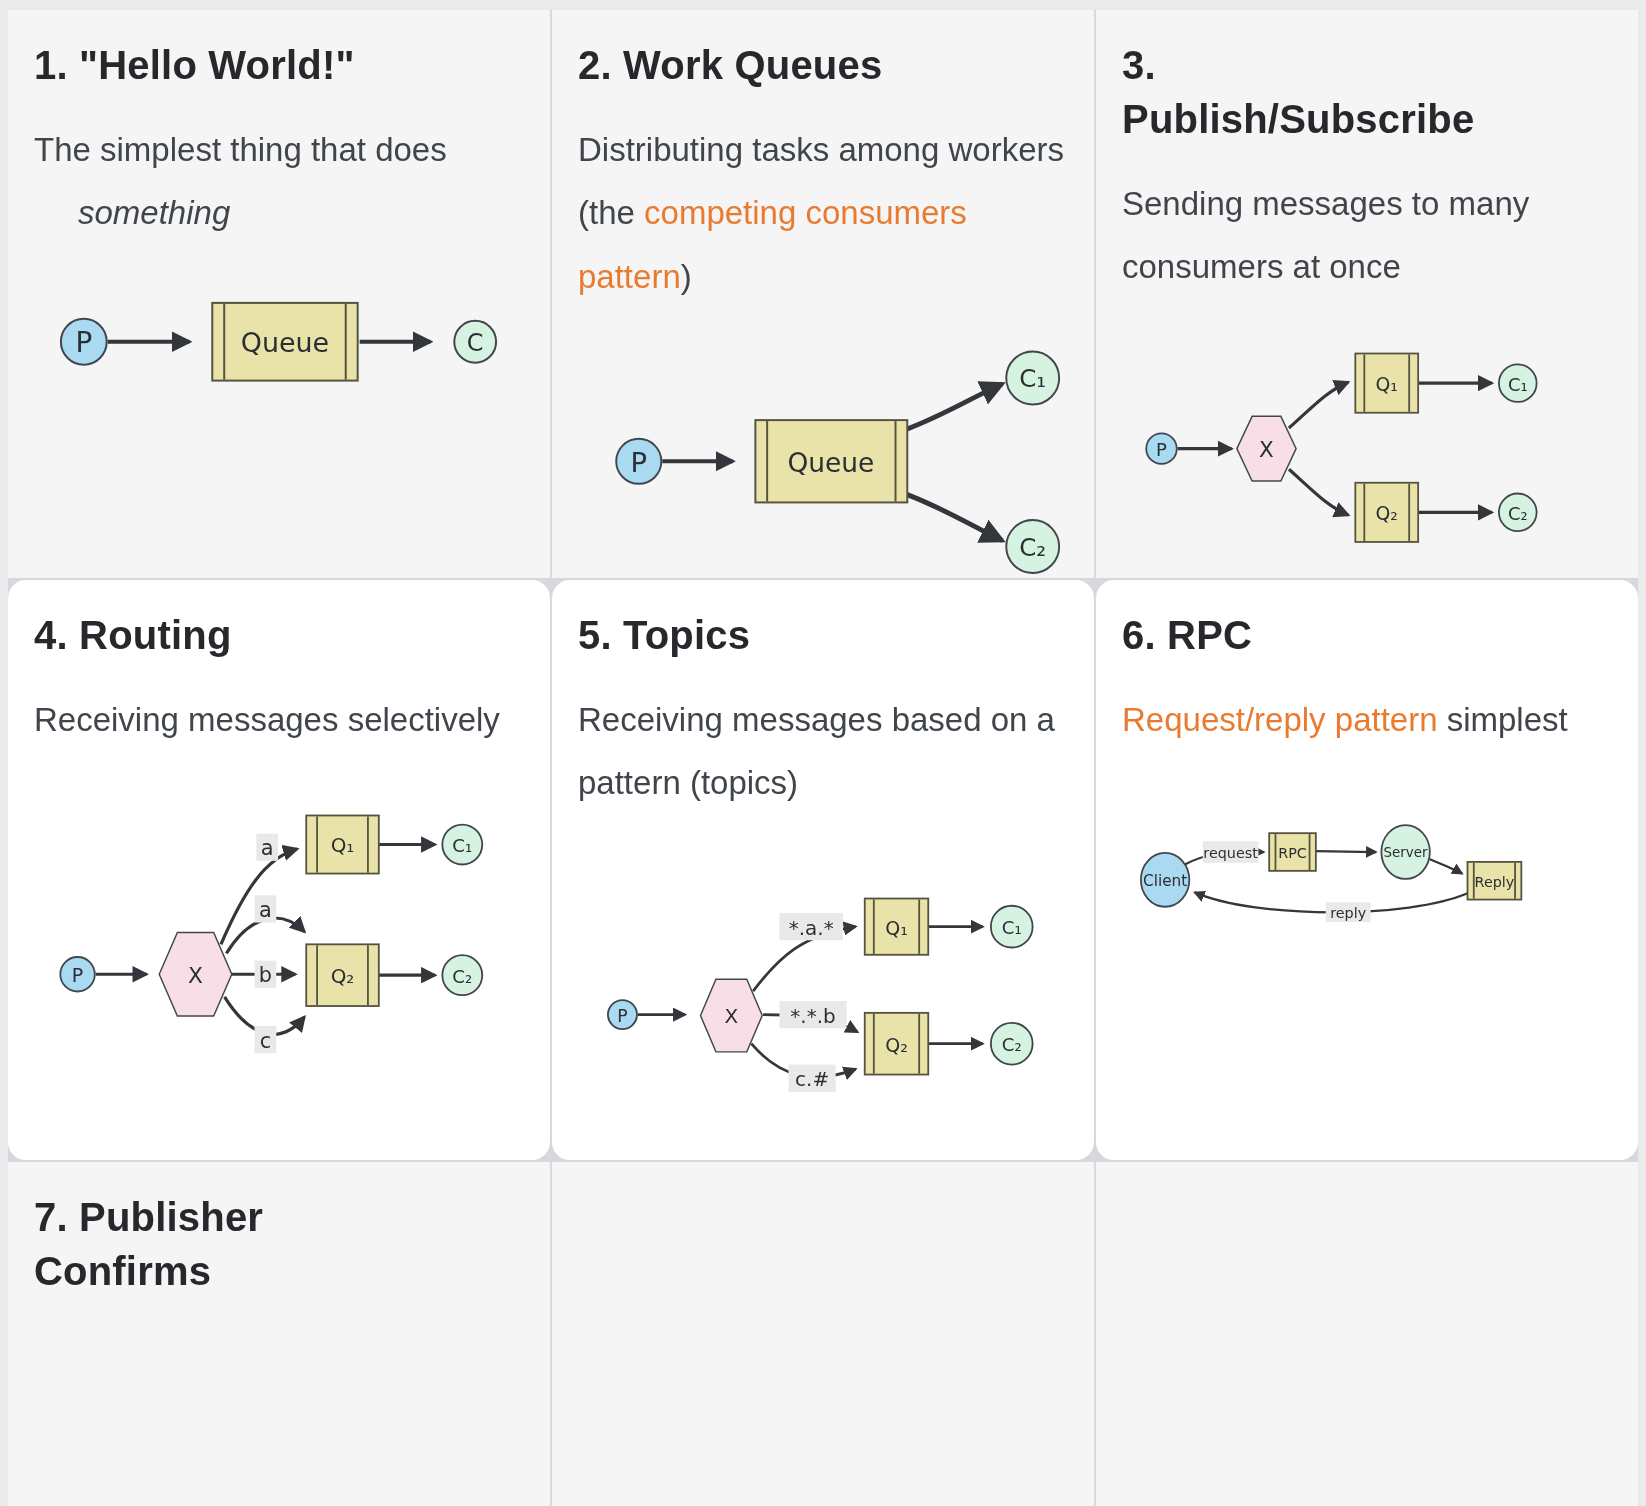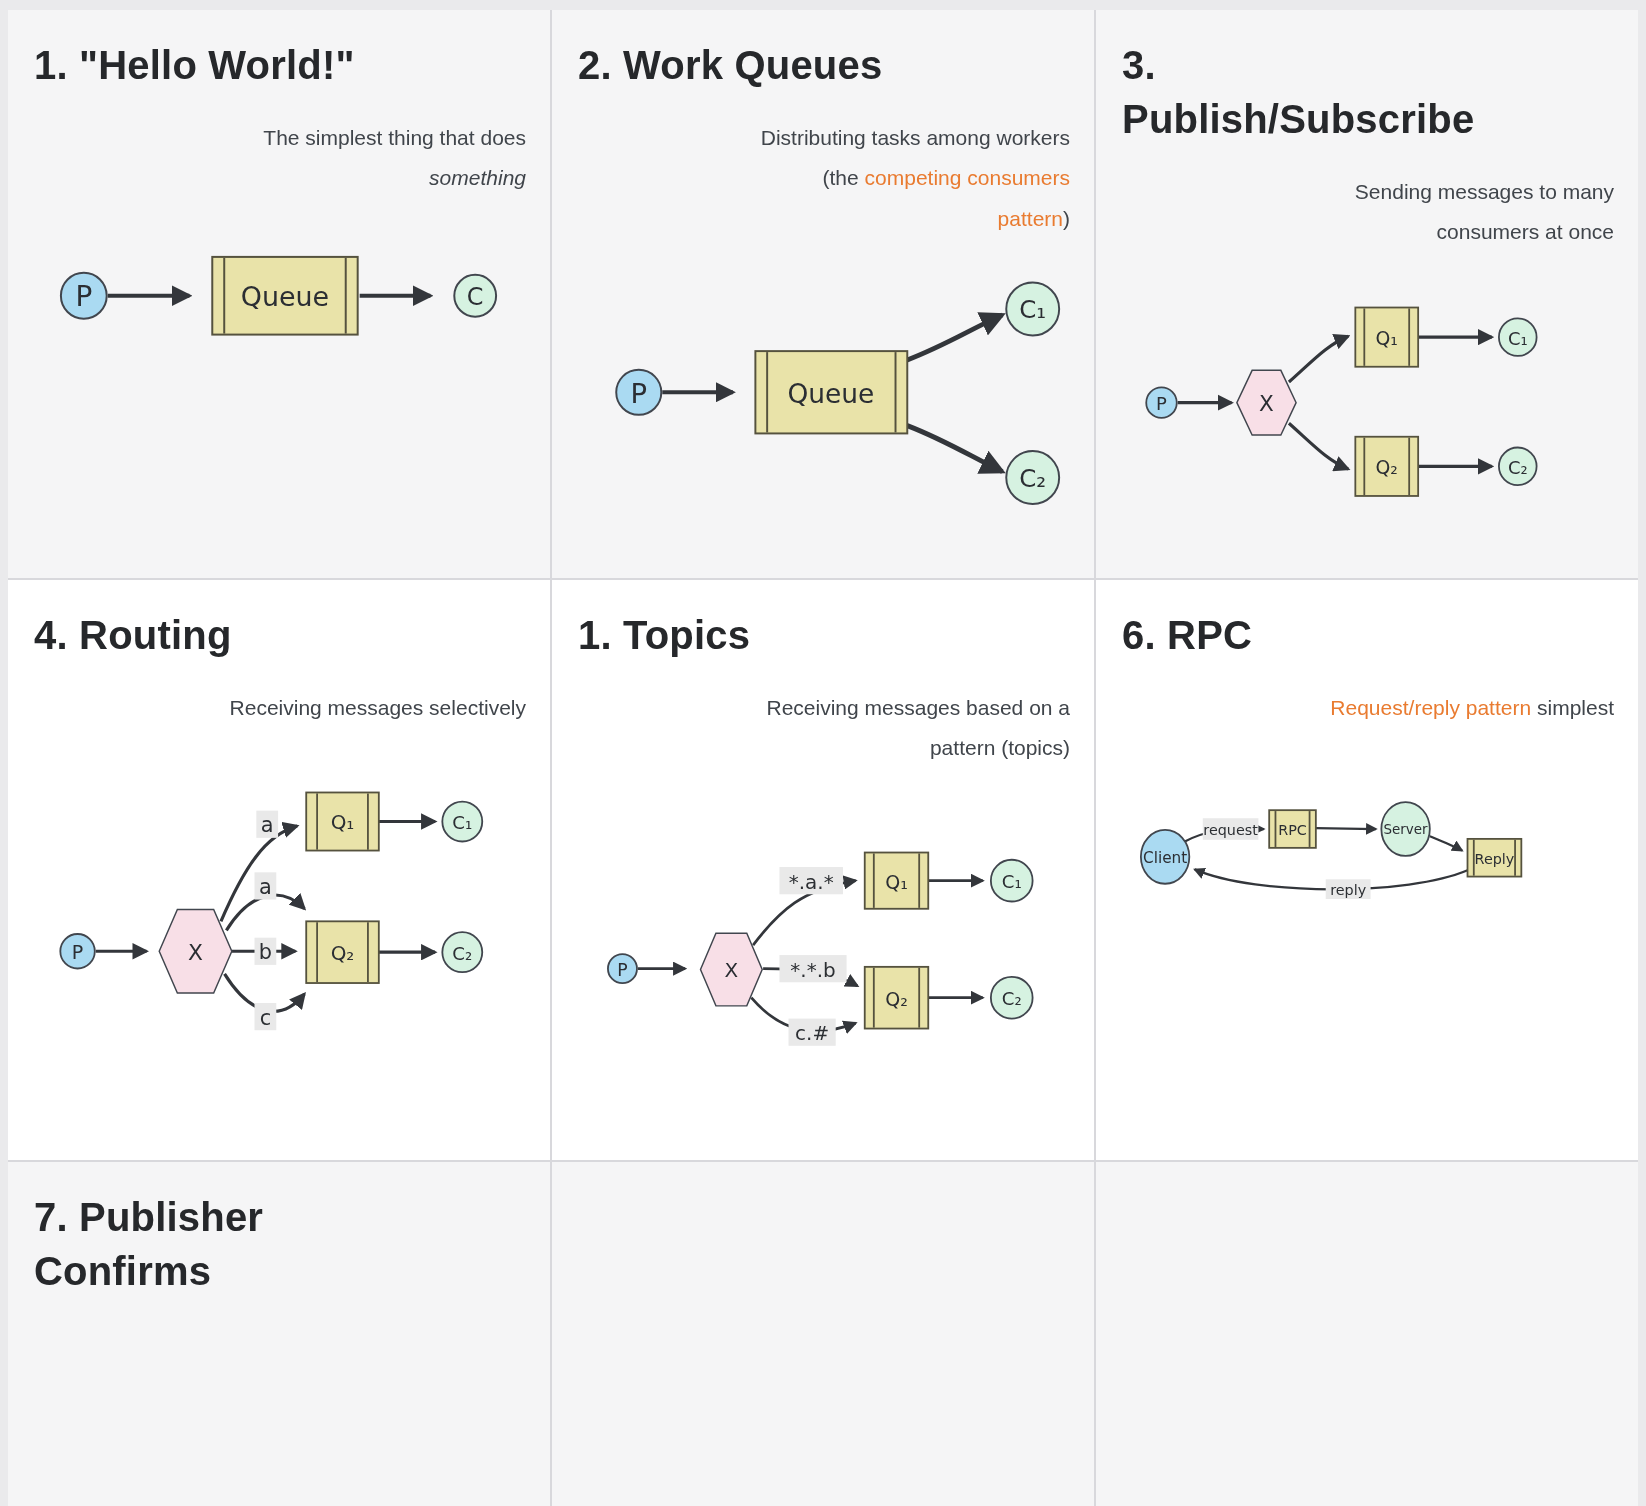--- a/index.html
+++ b/index.html
@@ -14,27 +14,27 @@
   body{background:var(--page-bg);font-family:"Liberation Sans",sans-serif;}
   .page{width:1646px;height:1506px;padding:10px 8px 0 8px;overflow:hidden;}
   .grid{
     display:grid;height:1496px;
     grid-template-columns:1fr 1fr 1fr;
     grid-template-rows:568px 580px 1fr;
     gap:2px;background:var(--grid-line);
   }
   .cell{padding:28px 24px 0 26px;overflow:hidden;}
   .row-a{background:var(--cell-gray);}
-  .row-b{background:var(--cell-white);}
+  .row-b{background:var(--cell-white);border-radius:18px;}
   .title{
     font-size:40px;font-weight:700;line-height:1.35;color:var(--title-text);
     white-space:pre-line;letter-spacing:.2px;margin-bottom:26px;
   }
   .subtitle{
-    font-size:21px;line-height:1.92;color:var(--body-text);white-space:pre-line;text-align:right;
+    font-size:33px;line-height:1.92;color:var(--body-text);white-space:pre-line;
   }
   .seg-italic{font-style:italic;margin-left:44px;}
   .seg-link{color:var(--link-orange);cursor:pointer;}
   .diagram{display:block;width:490px;height:auto;}
   .d1{margin-top:36px;} .d2{margin-top:20px;} .d3{margin-top:24px;}
   .d4{margin-top:30px;} .d5{margin-top:20px;} .d6{margin-top:40px;}
   
   .blue{fill:var(--node-blue);stroke:var(--node-stroke);stroke-width:2;}
   .green{fill:var(--node-green);stroke:var(--node-stroke);stroke-width:2;}
   .pink{fill:var(--node-pink);stroke:var(--node-stroke);stroke-width:1.6;}
@@ -161,21 +161,21 @@
         <line class="qline" x1="368" y1="181" x2="368" y2="247"></line>
         <text class="ntext" x="340" y="215" font-size="22">Q₂</text>
         <circle class="green" cx="472" cy="70" r="22"></circle>
         <text class="ntext" x="472" y="71" font-size="20">C₁</text>
         <circle class="green" cx="472" cy="214" r="22"></circle>
         <text class="ntext" x="472" y="215" font-size="20">C₂</text>
       </svg>
     </div>
 
     <div class="cell row-b">
-      <h2 class="title">1. Topics</h2>
+      <h2 class="title">5. Topics</h2>
       <p class="subtitle"><span class="seg-plain">Receiving messages based on a
 pattern (topics)</span></p>
       <svg class="diagram d5" viewBox="0 0 540 298">
         <line class="edge" x1="66" y1="198" x2="118" y2="198" stroke-width="3" marker-end="url(#ah)"></line>
         <path class="edge" d="M 193 172 C 222 134, 248 110, 306 101" stroke-width="3" marker-end="url(#ah)"></path>
         <path class="edge" d="M 204 198 C 240 198, 280 202, 308 217" stroke-width="3" marker-end="url(#ah)"></path>
         <path class="edge" d="M 191 230 C 222 266, 258 276, 306 258" stroke-width="3" marker-end="url(#ah)"></path>
         <line class="edge" x1="386" y1="101" x2="446" y2="101" stroke-width="3" marker-end="url(#ah)"></line>
         <line class="edge" x1="386" y1="230" x2="446" y2="230" stroke-width="3" marker-end="url(#ah)"></line>
         <rect class="keybg" x="222" y="86" width="70" height="30"></rect>

